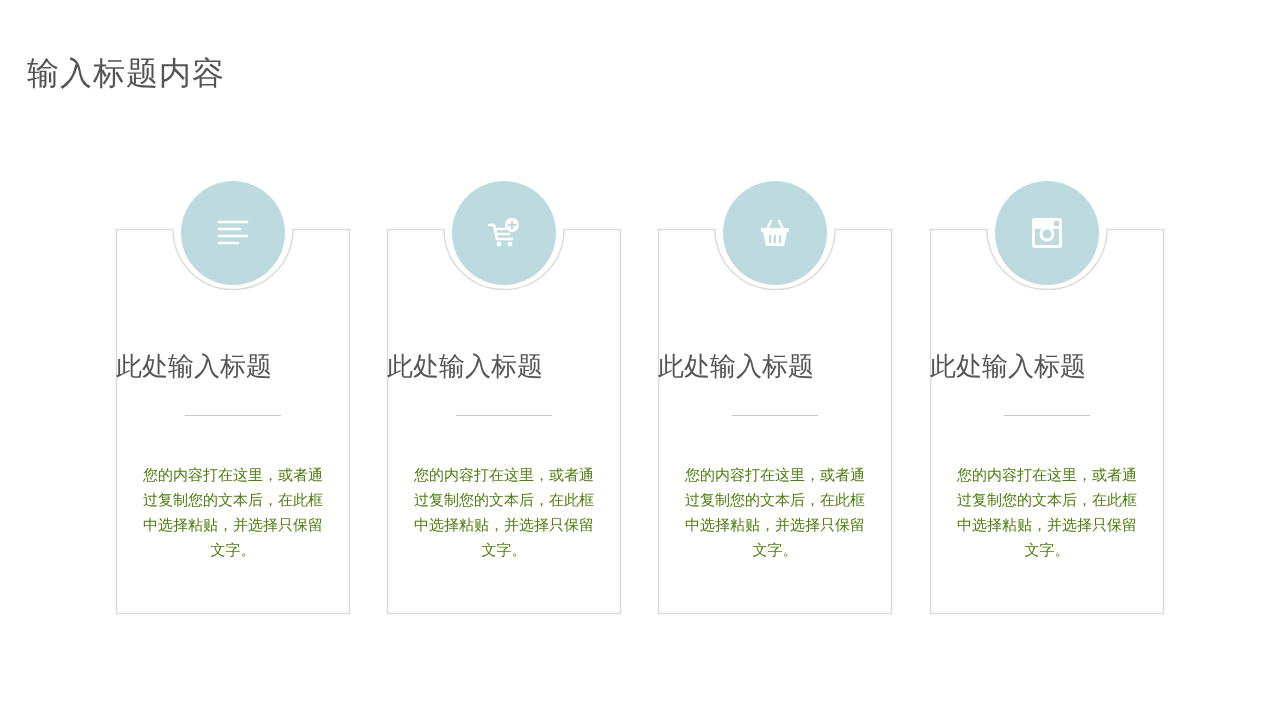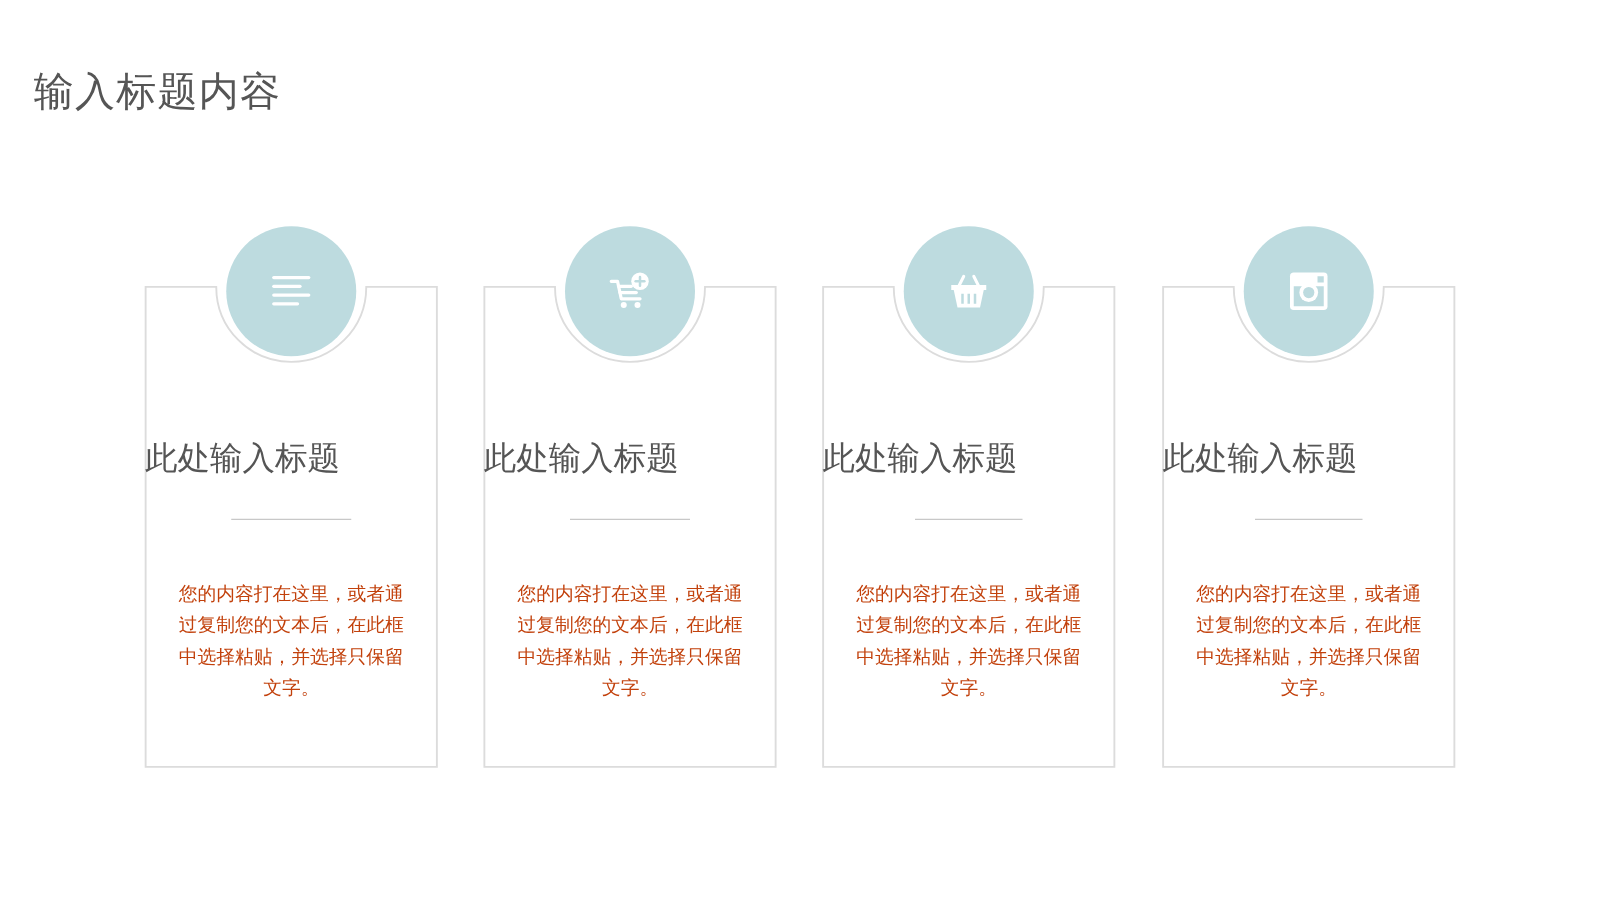--- a/index.html
+++ b/index.html
@@ -9,21 +9,21 @@
                 font-size:32px; color:#555555; letter-spacing:1px;margin-left:27px; }
   .card { position:absolute; top:229px; width:234px; height:385px; }
   .card svg.frame { position:absolute; left:0; top:-60px; width:234px; height:446px; overflow:visible; }
   .circle { position:absolute; width:104px; height:104px; border-radius:50%; background:#bddbdf;
             left:65px; top:-48px; display:flex; align-items:center; justify-content:center; }
   .circle svg { width:34px; height:34px; }
   .card-title { position:absolute; top:120px; left:0; width:234px; 
                 font-family: "DejaVu Serif", "Liberation Serif", serif; font-size:26px; color:#555555; }
   .divider { position:absolute; top:186px; left:50%; height:1px; background:#c8c8c8; }
   .card-body { position:absolute; top:234px; left:24px; width:186px; text-align:center;
-               font-family: "DejaVu Serif", "Liberation Serif", serif; font-size:15px; line-height:25px; color:#c2410c; }
+               font-family: "DejaVu Serif", "Liberation Serif", serif; font-size:15px; line-height:25px; color:#4d7c0f; }
 </style>
 </head>
 <body>
 
 <div class="page-title">输入标题内容</div>
 
 <div class="card" style="left:116px;">
   <svg class="frame" viewBox="0 -60 234 446">
     <path d="M0.5 0.5 H57 A60 60 0 0 0 177 0.5 H233.5 V384.5 H0.5 Z" fill="none" stroke="#dcdcdc" stroke-width="1.5"></path>
   </svg>

